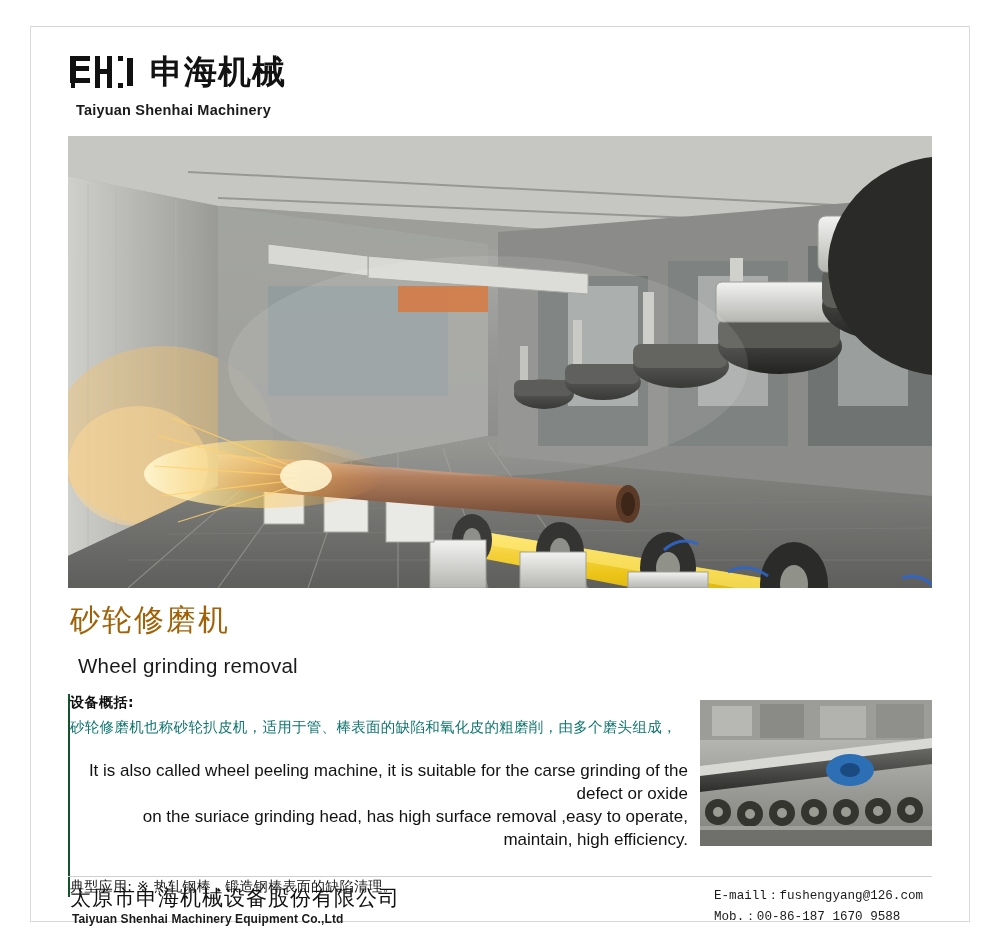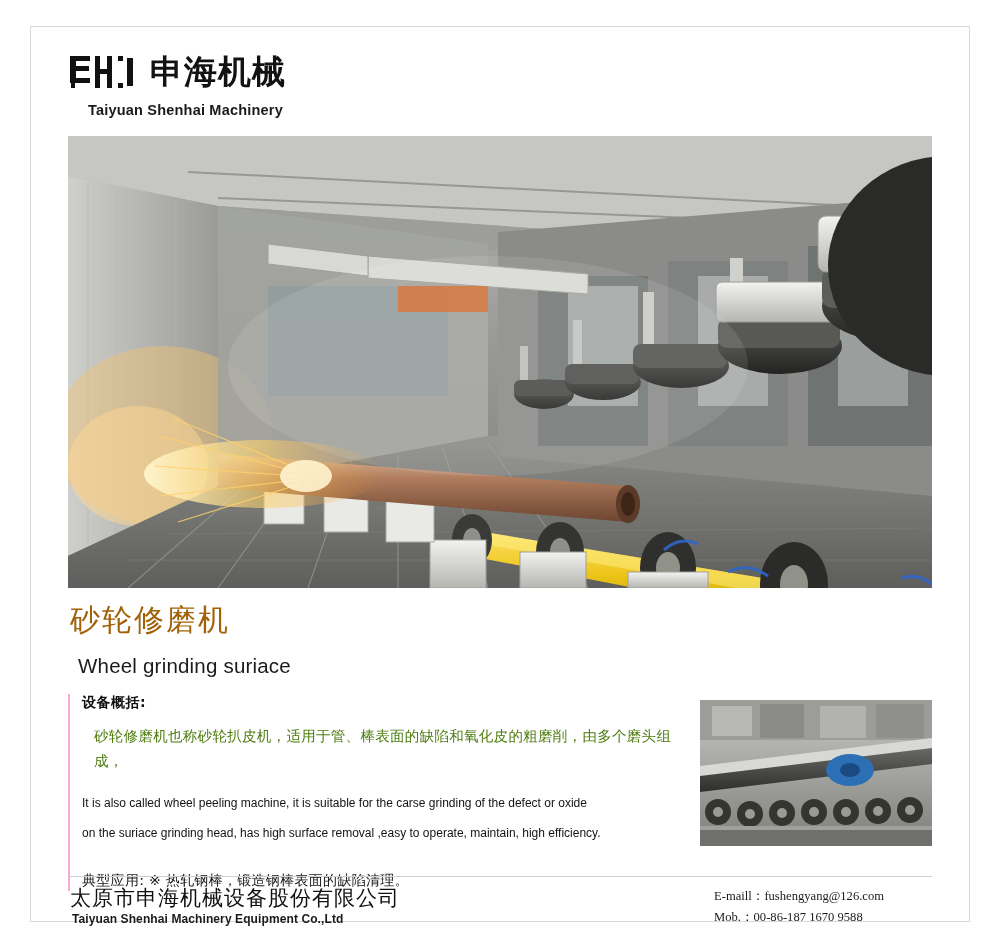--- a/index.html
+++ b/index.html
@@ -57,21 +57,21 @@
     font-size: 33px;
     font-weight: 700;
     letter-spacing: 1px;
     color: #121212;
     margin-left: 6px;
     line-height: 40px;
     white-space: nowrap;
   }
   .logo-en {
     margin-top: 4px;
-    margin-left: 20px;
+    margin-left: 8px;
     font-family: "Liberation Sans", sans-serif;
     font-size: 14.5px;
     font-weight: 700;
     color: #1a1a1a;
     letter-spacing: 0.2px;
     white-space: nowrap;
   }
 
   
   .hero {
@@ -106,46 +106,47 @@
     color: #1a1a1a;
     letter-spacing: 0.2px;
   }
 
   
   .body-block {
     position: absolute;
     left: 68px;
     top: 694px;
     width: 620px;
-    padding-left: 12px;
-    border-left: 2px solid #f9a8d4;
+    padding-left: 0;
+    border-left: 2px solid #14532d;
     box-sizing: border-box;
   }
   .lead {
     font-family: "DejaVu Sans", sans-serif;
     font-size: 14px;
     font-weight: 700;
     color: #111;
     margin: 0 0 4px 0;
     letter-spacing: 0.5px;
   }
   .cn-par {
-    font-family: Liberation Serif, serif;
+    font-family: Liberation Mono, monospace;
     font-size: 14.5px;
     line-height: 25px;
-    color: #4d7c0f;
-    margin: 12px;
+    color: #0f766e;
+    margin: 0;
     letter-spacing: 0.3px;
   }
   .en-par {
     font-family: "Liberation Sans", sans-serif;
-    font-size: 12px;
+    font-size: 17px;
     line-height: 23px;
     color: #121212;
     margin: 18px 0 0 0;
+    text-align: right;
   }
   .apply {
     font-family: "DejaVu Sans", sans-serif;
     font-size: 14px;
     line-height: 22px;
     color: #161616;
     margin: 24px 0 0 0;
     letter-spacing: 0.3px;
   }
 
@@ -191,21 +192,21 @@
     letter-spacing: 0.1px;
   }
   .contact {
     position: absolute;
     right: 66px;
     top: 886px;
     text-align: left;
     width: 220px;
   }
   .contact div {
-    font-family: Liberation Serif, serif;
+    font-family: Liberation Mono, monospace;
     font-size: 12.6px;
     color: #1a1a1a;
     line-height: 21px;
     white-space: nowrap;
   }
 </style>
 </head>
 <body>
 
 <div class="page">
@@ -413,27 +414,27 @@
         <path d="M596 414 q16 -14 34 -6"></path>
         <path d="M660 436 q20 -10 40 4"></path>
         <path d="M868 452 q-16 -16 -34 -10"></path>
       </g>
 
       <ellipse cx="420" cy="230" rx="260" ry="110" fill="#ffffff" opacity="0.10"></ellipse>
     </svg>
   </div>
 
   <div class="title-cn">砂轮修磨机</div>
-  <div class="title-en">Wheel grinding suriace</div>
+  <div class="title-en">Wheel grinding removal</div>
 
   <div class="body-block">
     <p class="lead">设备概括:</p>
     <p class="cn-par">砂轮修磨机也称砂轮扒皮机，适用于管、棒表面的缺陷和氧化皮的粗磨削，由多个磨头组成，</p>
     <p class="en-par">It is also called wheel peeling machine, it is suitable for the carse grinding of the defect or oxide</p>
-    <p class="en-par" style="margin-top:7px">on the suriace grinding head, has high surface removal ,easy to operate, maintain, high efficiency.</p>
+    <p class="en-par" style="margin-top:0">on the suriace grinding head, has high surface removal ,easy to operate, maintain, high efficiency.</p>
     <p class="apply">典型应用: ※ 热轧钢棒，锻造钢棒表面的缺陷清理。</p>
   </div>
 
   <div class="thumb">
     <svg class="thumb-svg" viewBox="0 0 232 146" preserveAspectRatio="none" aria-hidden="true">
       <defs>
         <linearGradient id="tBg" x1="0" y1="0" x2="0" y2="1">
           <stop offset="0" stop-color="#c9cac6"></stop>
           <stop offset="1" stop-color="#7d7e7a"></stop>
         </linearGradient>

